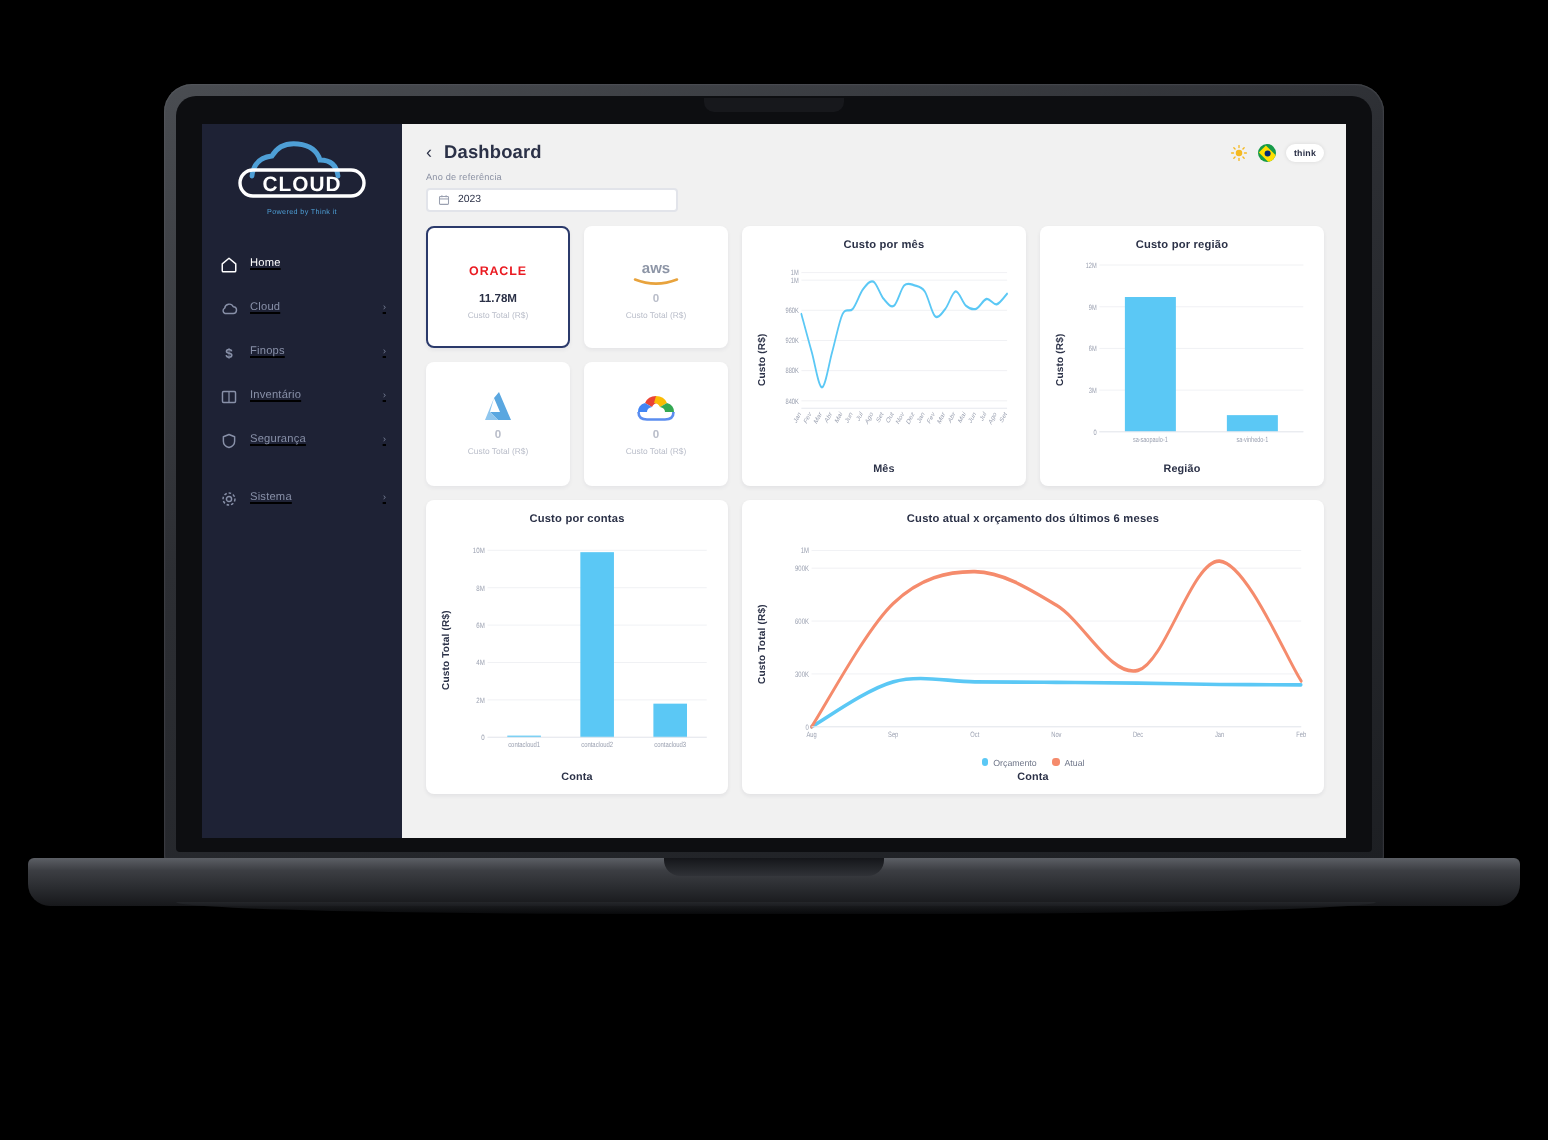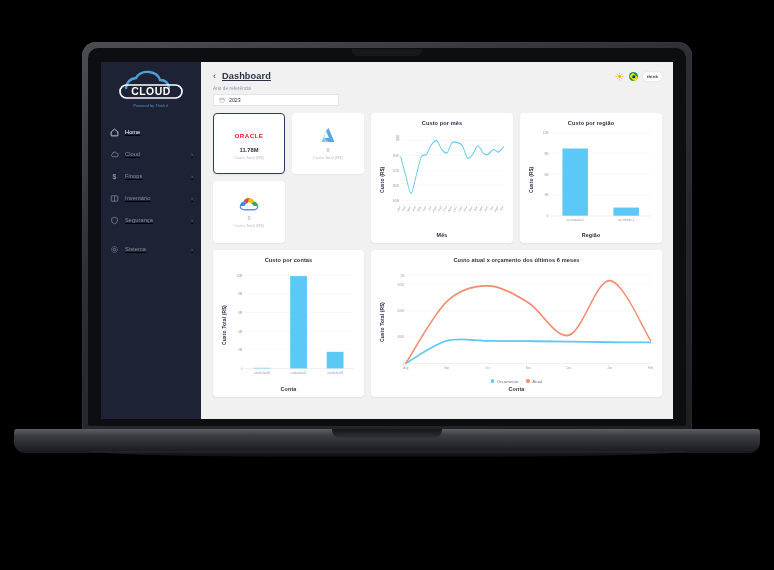--- a/index.html
+++ b/index.html
@@ -67,21 +67,21 @@
   .nav-item .chev { font-size:5px; color:#6b melhor; }
   .chev { font-size:5.4px; color:#737b92; }
   .nav-sep { height:7px; }
 
   .main { flex:1; display:flex; flex-direction:column; background:#f1f1f1;
           padding:9px 11px 0 12px; overflow:hidden; }
 
   .topbar { display:flex; align-items:flex-start; justify-content:space-between; }
   .title-row { display:flex; align-items:center; gap:6px; }
   .back-chev { font-size:9px; color:#2b3147; line-height:1; cursor:pointer; }
-  .page-title { font-size:9.2px; color:#2b3147; font-weight:bold; letter-spacing:.1px;text-decoration:underline; }
+  .page-title { font-size:9.2px; color:#2b3147; font-weight:bold; letter-spacing:.1px; }
 
   .top-icons { display:flex; align-items:center; gap:5px; padding-top:1px; }
   .sun { width:9px; height:9px; position:relative; }
   .flag { width:9px; height:9px; border-radius:50%; overflow:hidden; position:relative;
           background:#169b48; cursor:pointer; }
   .flag .dia { position:absolute; left:50%; top:50%; width:7.6px; height:4.6px;
                transform:translate(-50%,-50%) rotate(45deg); background:#fedf00; }
   .flag .globe { position:absolute; left:50%; top:50%; width:3.4px; height:3.4px;
                  transform:translate(-50%,-50%); border-radius:50%; background:#002776; }
   .think-badge {
@@ -280,20 +280,30 @@
             <div class="p-card selected">
               <span class="p-logo">
                 <svg width="44" height="11" viewBox="0 0 120 30">
                   <text x="60" y="21" text-anchor="middle" font-family="Liberation Sans, sans-serif" font-size="17" font-weight="bold" fill="#ea1b22" letter-spacing="1.2">ORACLE</text>
                 </svg>
               </span>
               <span class="p-val">11.78M</span>
               <span class="p-sub">Custo Total (R$)</span>
             </div>
 
+            <div class="p-card">
+              <span class="p-logo">
+                <svg width="30" height="16" viewBox="0 0 80 42">
+                  <text x="40" y="22" text-anchor="middle" font-family="Liberation Sans, sans-serif" font-size="20" font-weight="bold" fill="#8d95a6">aws</text>
+                  <path d="M12 31 q28 11 56 0" fill="none" stroke="#e8a33d" stroke-width="3.4" stroke-linecap="round"></path>
+                </svg>
+              </span>
+              <span class="p-val muted">0</span>
+              <span class="p-sub">Custo Total (R$)</span>
+            </div>
 
             <div class="p-card">
               <span class="p-logo">
                 <svg width="20" height="18" viewBox="0 0 40 36">
                   <path d="M21 2 L33 30 L20 30 L12 22 L22 22 L16 8 Z" fill="#5aa7e0"></path>
                   <path d="M16 8 L7 30 L20 30 L12 22 Z" fill="#8fc6ee"></path>
                 </svg>
               </span>
               <span class="p-val muted">0</span>
               <span class="p-sub">Custo Total (R$)</span>

